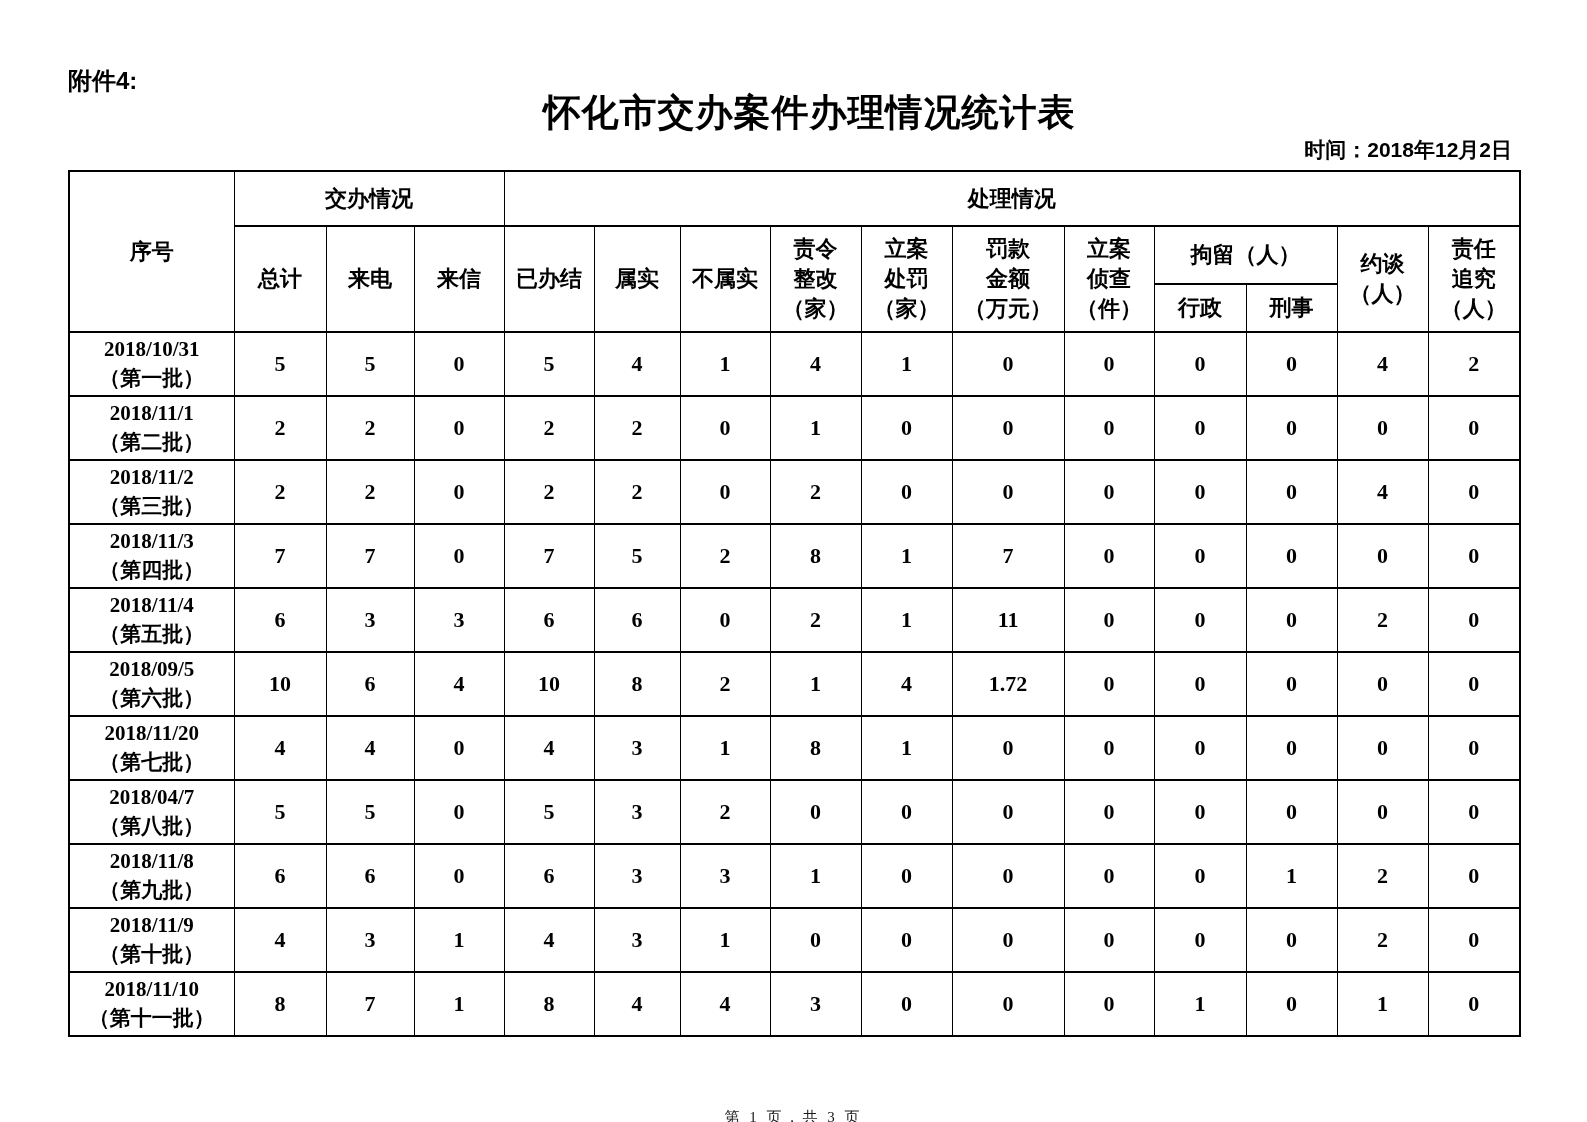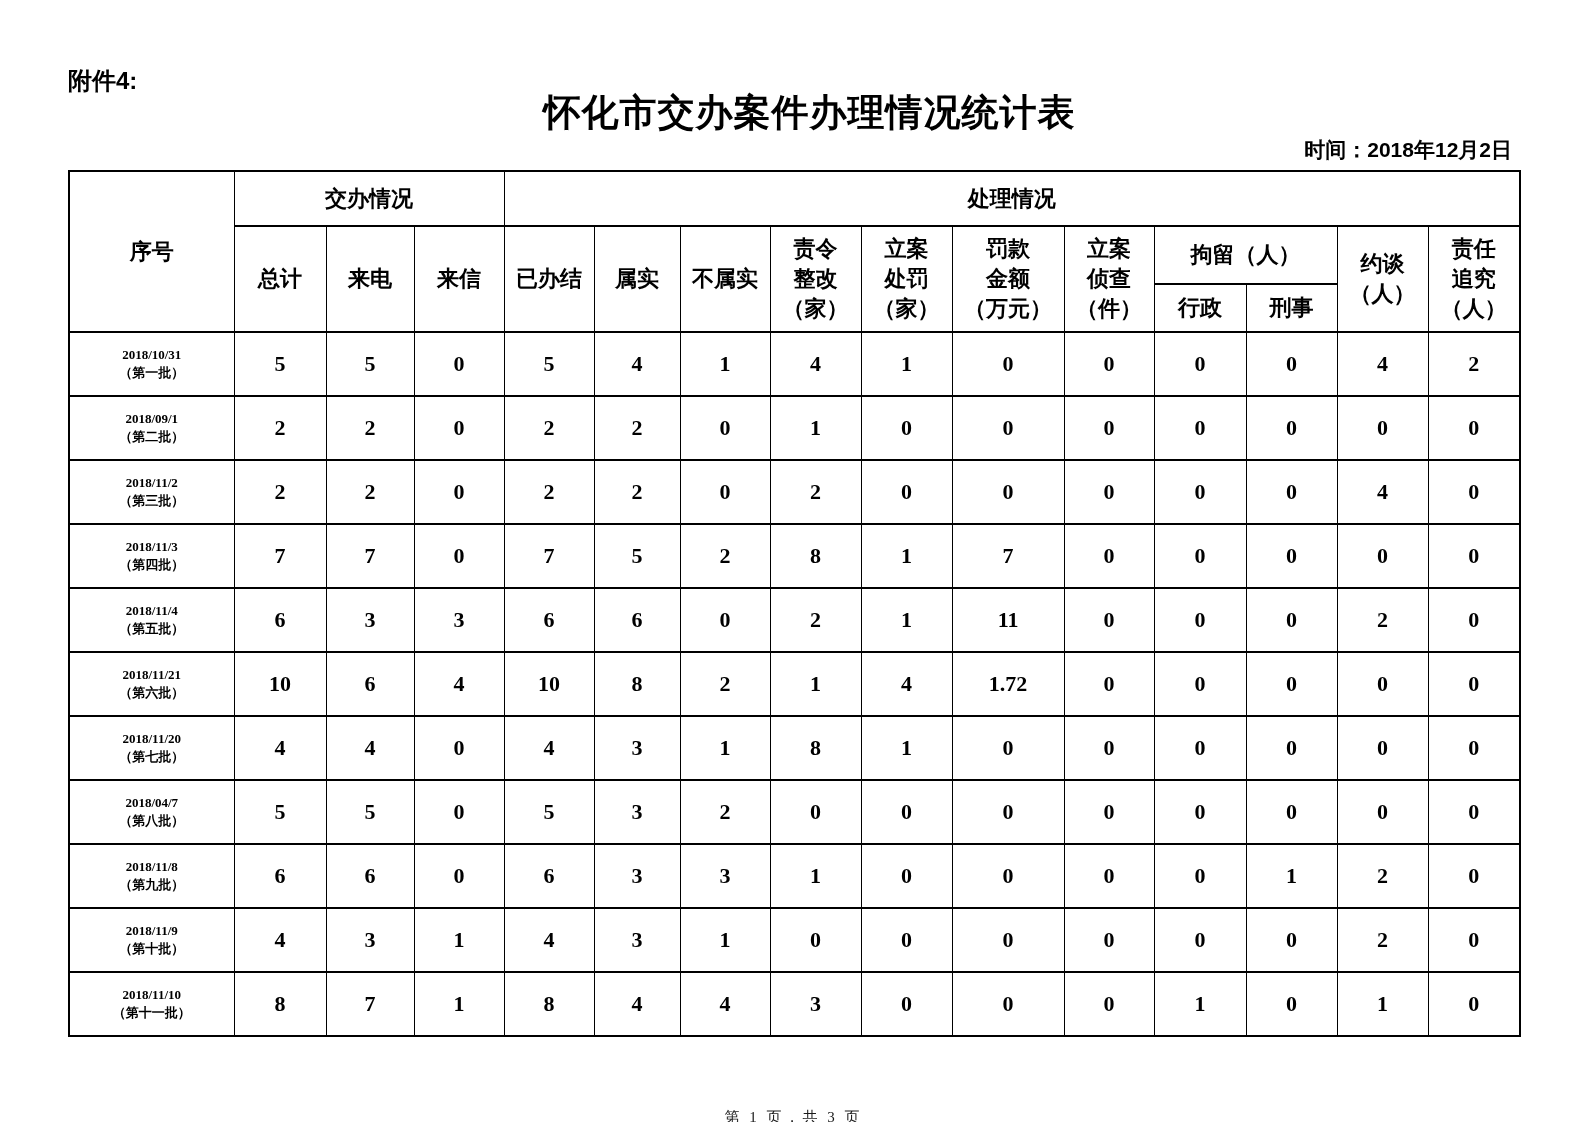--- a/index.html
+++ b/index.html
@@ -63,21 +63,21 @@
     line-height: 1.35;
     white-space: pre-line;
     font-weight: 700;
     margin-top: 12px;
   }
   tr.h1 { height: 55px; }
   tr.h2 { height: 58px; }
   tr.h3 { height: 48px; }
   table.stats td { font-size: 22px; height: 64px; }
   table.stats td.seq-cell {
-    font-size: 13px;
+    font-size: 21px;
     line-height: 1.4;
     white-space: pre-line;
   }
   .page-footer {
     position: absolute;
     left: 0;
     top: 1108px;
     width: 100%;
     text-align: center;
     font-size: 15px;
@@ -163,21 +163,21 @@
         <td>4</td>
         <td>1</td>
         <td>0</td>
         <td>0</td>
         <td>0</td>
         <td>0</td>
         <td>4</td>
         <td>2</td>
       </tr>
       <tr>
-        <td class="seq-cell">2018/09/1
+        <td class="seq-cell">2018/11/1
 （第二批）</td>
         <td>2</td>
         <td>2</td>
         <td>0</td>
         <td>2</td>
         <td>2</td>
         <td>0</td>
         <td>1</td>
         <td>0</td>
         <td>0</td>
@@ -235,21 +235,21 @@
         <td>2</td>
         <td>1</td>
         <td>11</td>
         <td>0</td>
         <td>0</td>
         <td>0</td>
         <td>2</td>
         <td>0</td>
       </tr>
       <tr>
-        <td class="seq-cell">2018/11/21
+        <td class="seq-cell">2018/09/5
 （第六批）</td>
         <td>10</td>
         <td>6</td>
         <td>4</td>
         <td>10</td>
         <td>8</td>
         <td>2</td>
         <td>1</td>
         <td>4</td>
         <td>1.72</td>

